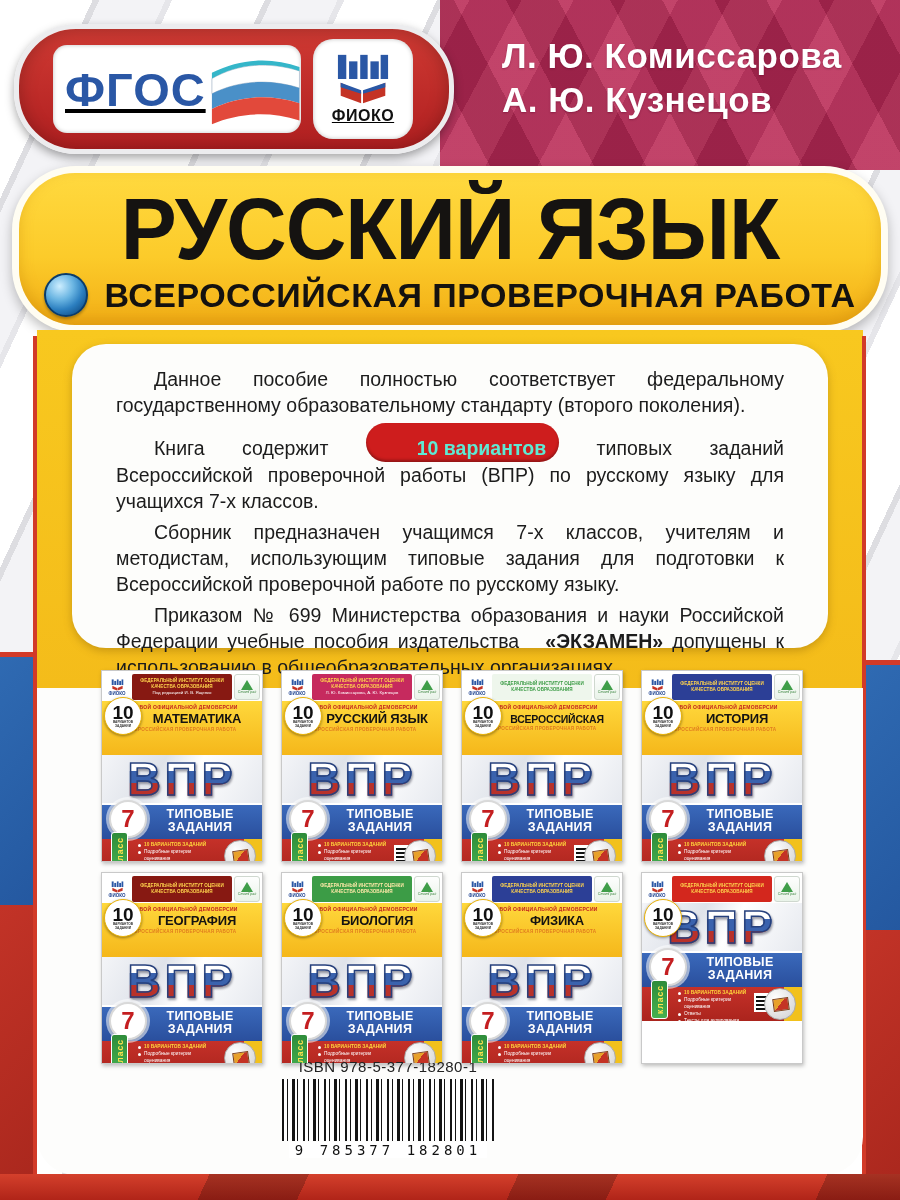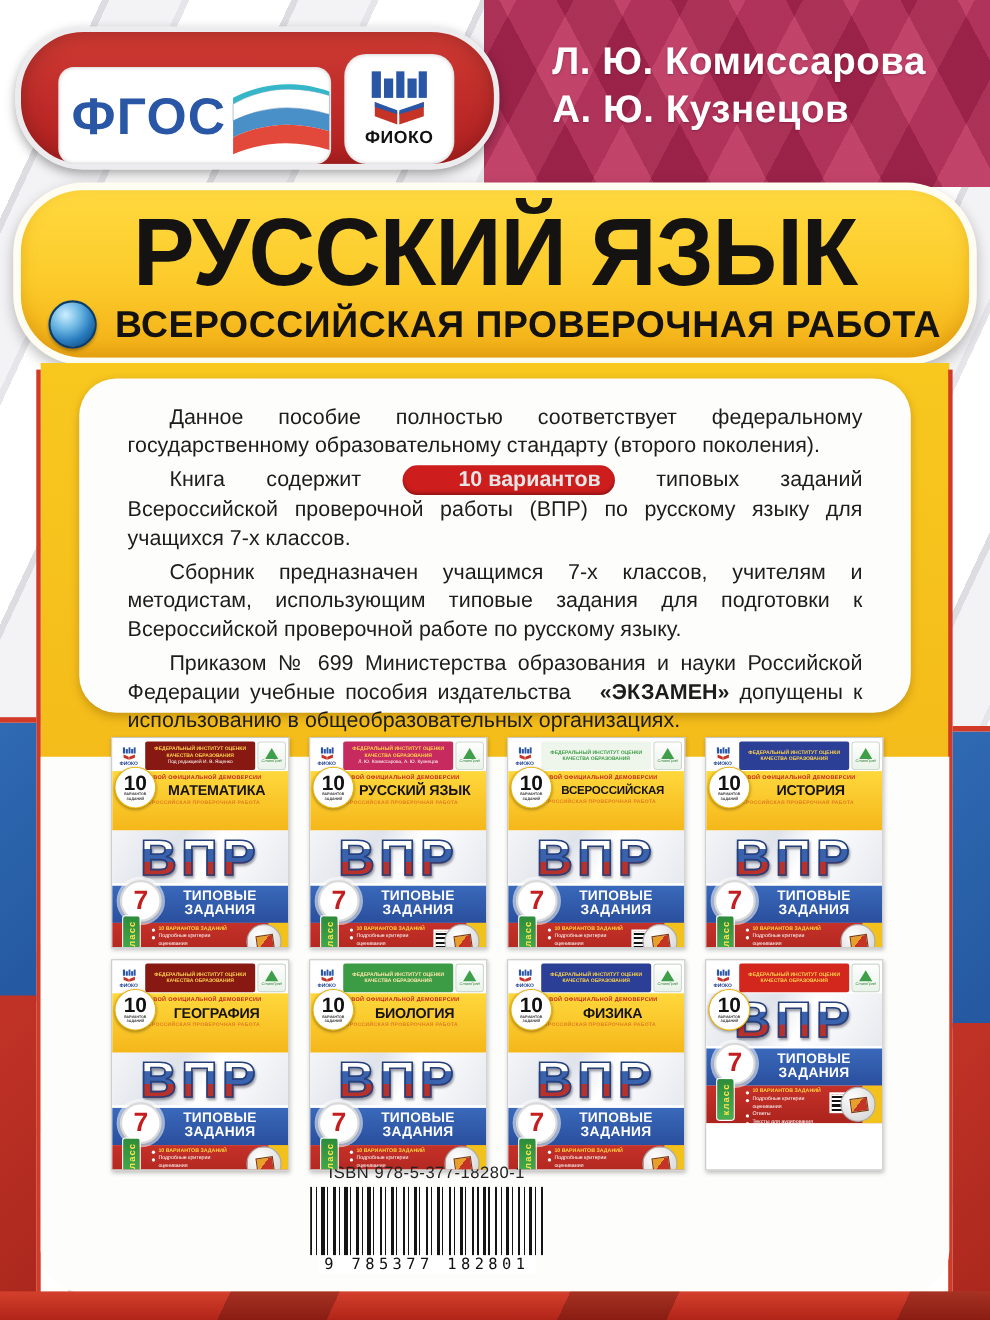--- a/index.html
+++ b/index.html
@@ -13,21 +13,21 @@
     background:
       repeating-linear-gradient(62deg,rgba(255,255,255,0.06) 0 46px,rgba(0,0,0,0.10) 46px 92px),
       repeating-linear-gradient(-62deg,rgba(255,255,255,0.05) 0 46px,rgba(90,0,40,0.16) 46px 92px),
       #bb2d58;}
   .authors{position:absolute;left:62px;top:34px;color:#fff;font-weight:700;
     font-size:35px;line-height:44px;letter-spacing:.5px;text-shadow:0 1px 2px rgba(90,0,40,.4);}
   
   .fgos-pill{position:absolute;left:14px;top:24px;width:430px;height:120px;border-radius:62px;
     background:linear-gradient(180deg,#cf3a33,#b01f20);
     border:5px solid #ececee;box-shadow:0 4px 10px rgba(0,0,0,.35),inset 0 0 18px rgba(0,0,0,.25);
-    display:flex;align-items:flex-end;}
+    display:flex;align-items:center;text-decoration:underline;}
   .fgos-box{margin-left:34px;width:248px;height:88px;background:#fff;border-radius:14px;
     box-shadow:inset 0 0 4px rgba(0,0,0,.25);display:flex;align-items:center;overflow:hidden;}
   .fgos-text{font-size:47px;font-weight:700;color:#2a57a5;letter-spacing:1px;margin-left:12px;}
   .fgos-flag{margin-left:4px;}
   .fioko-box{margin-left:12px;width:100px;height:100px;background:#fff;border-radius:20px;
     box-shadow:inset 0 0 4px rgba(0,0,0,.25);display:flex;flex-direction:column;align-items:center;justify-content:center;}
   .fioko-label{font-size:16px;font-weight:700;color:#111;margin-top:2px;letter-spacing:.5px;}
   
   .title-band{position:absolute;left:12px;top:166px;width:876px;height:166px;border-radius:64px;
     background:#fffdf2;box-shadow:0 5px 12px rgba(0,0,0,.25);padding:7px;box-sizing:border-box;}
@@ -44,22 +44,22 @@
   
   .yellow-section{position:absolute;left:37px;top:330px;width:826px;height:360px;
     background:linear-gradient(180deg,#f8c81f,#f4bc1a);}
   .red-line-left{position:absolute;left:33px;top:336px;width:4px;height:839px;background:#d23a28;}
   .red-line-right{position:absolute;left:862px;top:336px;width:4px;height:839px;background:#d23a28;}
   .desc-box{position:absolute;left:72px;top:344px;width:756px;height:304px;background:#fdfdfb;
     border-radius:34px;box-shadow:0 3px 8px rgba(120,80,0,.35);box-sizing:border-box;
     padding:22px 44px 16px 44px;}
   .desc-box p{margin:0 0 5px 0;font-size:19.5px;line-height:26px;color:#1c1c1c;
     text-align:justify;text-indent:38px;}
-  .pill-10{display:inline-block;background:#ce1d1d;color:#e5e5e5;font-weight:700;border-radius:999px;
-    padding:0 13px 1px 13px;box-shadow:inset 0 -2px 3px rgba(0,0,0,.3);}
+  .pill-10{display:inline-block;background:#ce1d1d;color:#5eead4;font-weight:700;border-radius:999px;
+    padding:12px 13px 1px 13px;box-shadow:inset 0 -2px 3px rgba(0,0,0,.3);}
   .brand{font-weight:700;margin-left:17px;}
   
   .strip{position:absolute;width:33px;}
   .strip.blue-l{left:0;top:652px;height:253px;background:linear-gradient(135deg,#2f6ab2,#2458a0);border-top:5px solid #d23a28;}
   .strip.red-l{left:0;top:905px;height:295px;background:linear-gradient(135deg,#c23327,#a9271d);}
   .strip.blue-r{left:866px;top:660px;height:270px;width:34px;background:linear-gradient(135deg,#2f6ab2,#2458a0);border-top:5px solid #d23a28;}
   .strip.red-r{left:866px;top:930px;height:270px;width:34px;background:linear-gradient(135deg,#c23327,#a9271d);}
   
   .books-panel{position:absolute;left:37px;top:688px;width:826px;height:487px;background:#fdfdfc;
     border-radius:0 0 38px 38px;}

